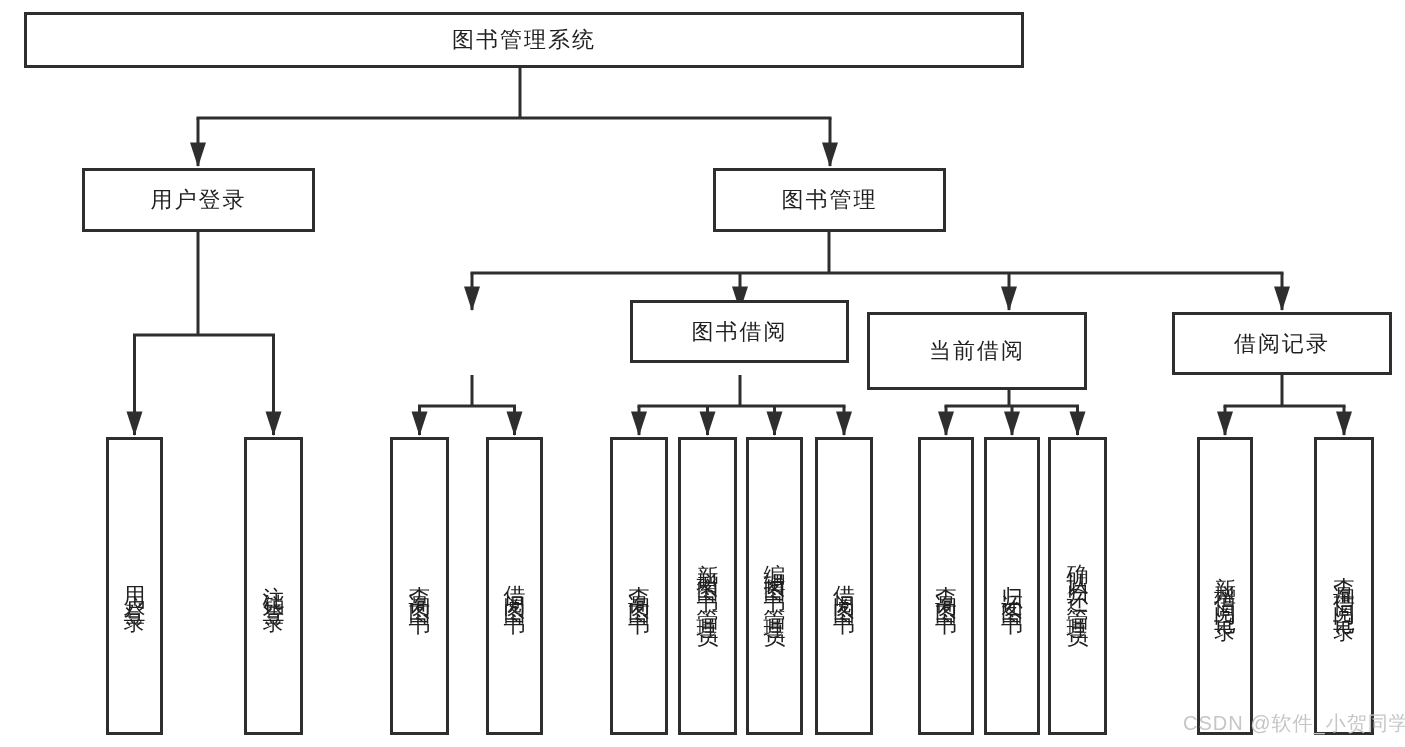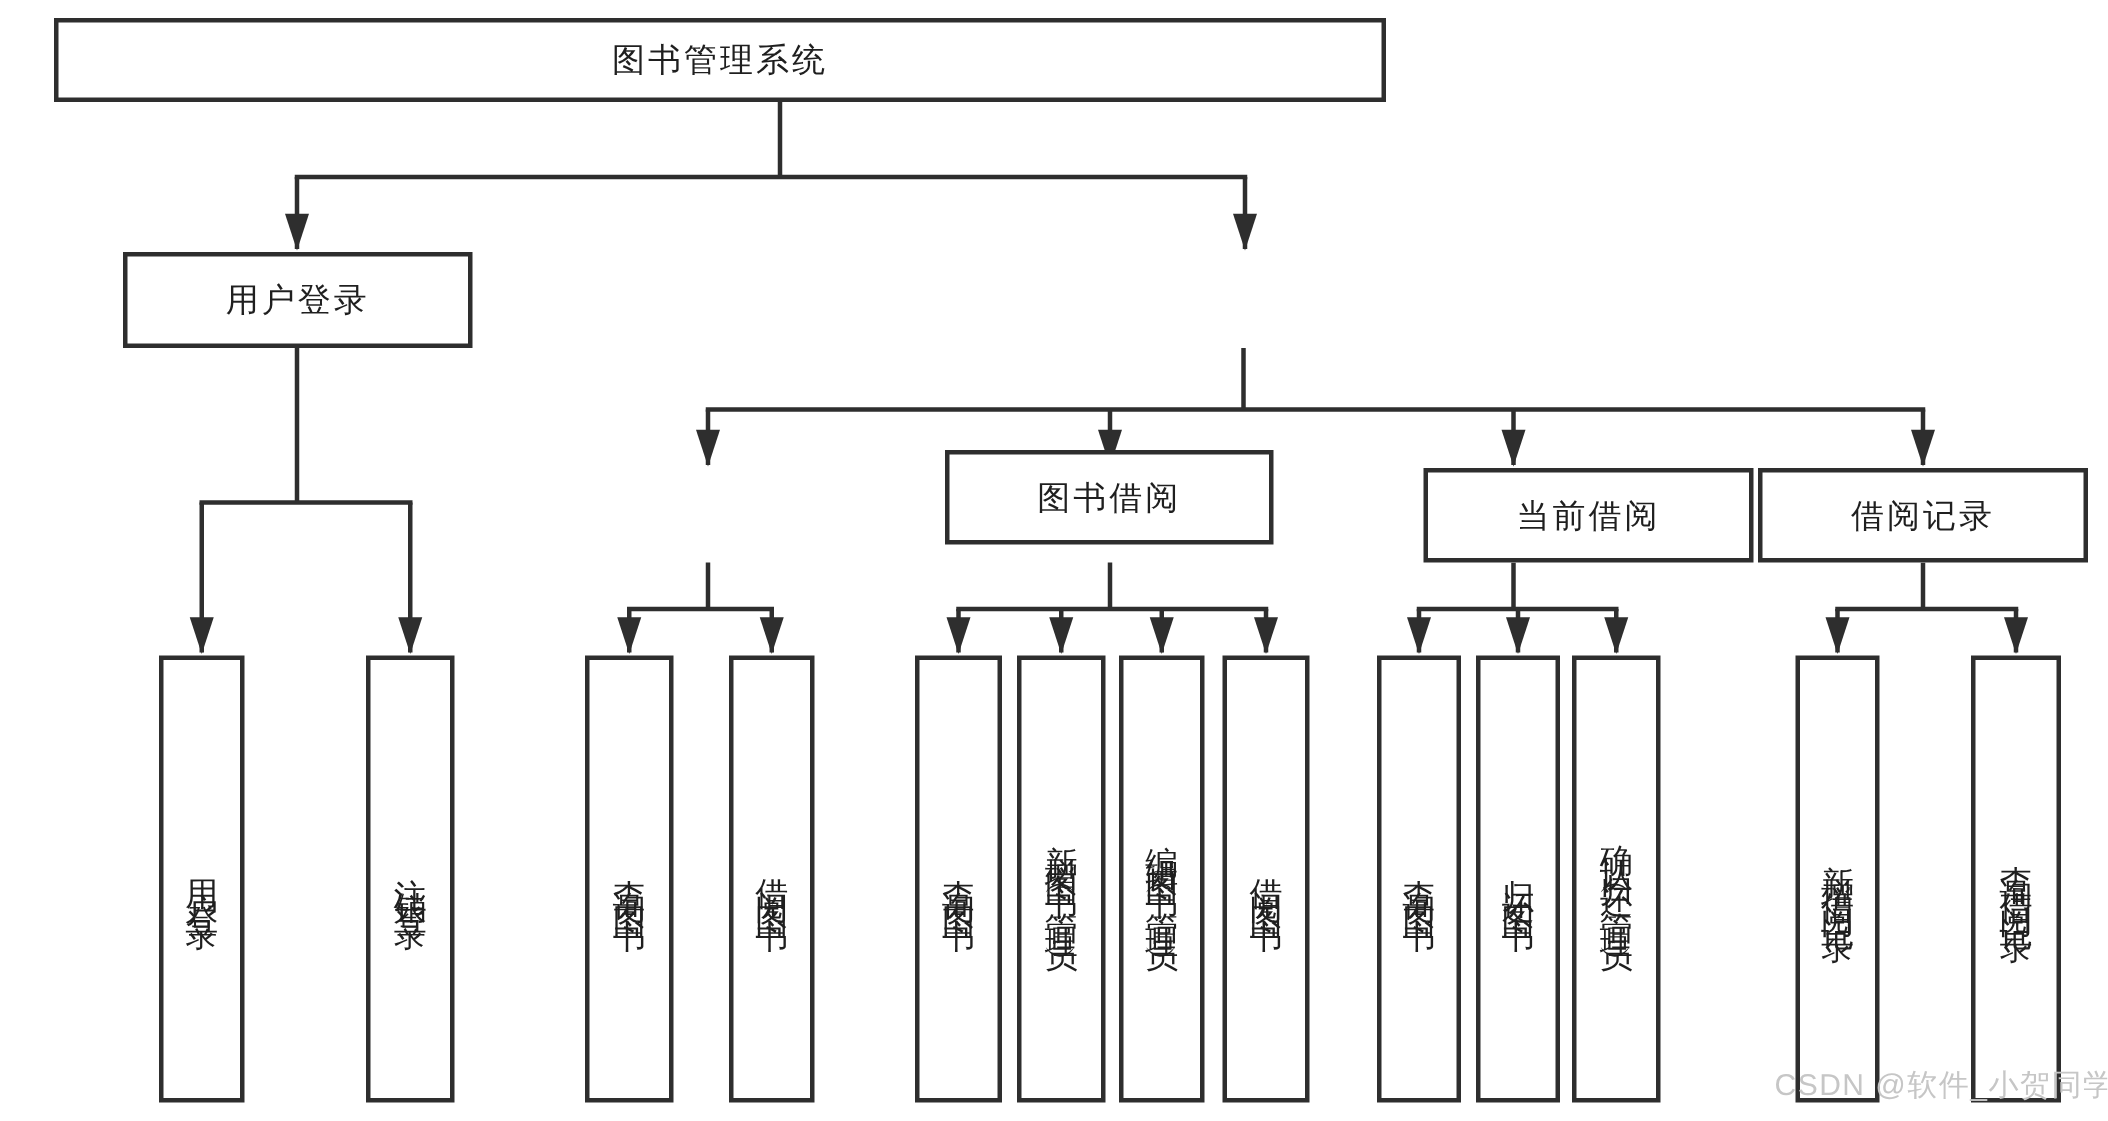--- a/index.html
+++ b/index.html
@@ -92,32 +92,35 @@
       <line x1="1012" y1="406" x2="1012" y2="435" marker-end="url(#arw)"></line>
       <line x1="1077.5" y1="406" x2="1077.5" y2="435" marker-end="url(#arw)"></line>
 
       <path d="M1282 375 V406"></path>
       <path d="M1225 406 H1344" stroke-linecap="square"></path>
       <line x1="1225" y1="406" x2="1225" y2="435" marker-end="url(#arw)"></line>
       <line x1="1344" y1="406" x2="1344" y2="435" marker-end="url(#arw)"></line>
     </g>
   </svg>
 
-  <div class="node" style="left:36px;top:12px;width:888px;height:56px">
+  <div class="node" style="left:24px;top:12px;width:1000px;height:56px">
     <span class="lbl">图书管理系统</span>
   </div>
 
   <div class="node" style="left:82px;top:168px;width:233px;height:64px">
     <span class="lbl">用户登录</span>
   </div>
+  <div class="node" style="left:713px;top:168px;width:233px;height:64px">
+    <span class="lbl">图书管理</span>
+  </div>
 
   <div class="node" style="left:630px;top:300px;width:219px;height:63px">
     <span class="lbl">图书借阅</span>
   </div>
-  <div class="node" style="left:949px;top:312px;width:220px;height:63px">
+  <div class="node" style="left:867px;top:312px;width:220px;height:78px">
     <span class="lbl">当前借阅</span>
   </div>
   <div class="node" style="left:1172px;top:312px;width:220px;height:63px">
     <span class="lbl">借阅记录</span>
   </div>
 
   <div class="node vert" style="left:106px;top:437px;width:57px;height:298px">
     <span class="lbl">用户登录</span>
   </div>
   <div class="node vert" style="left:244px;top:437px;width:59px;height:298px">

